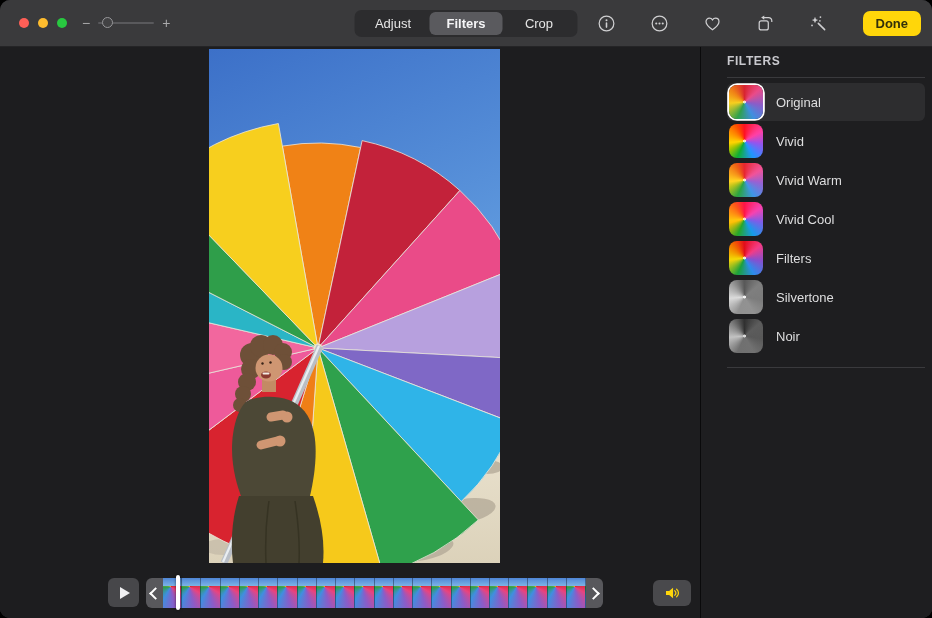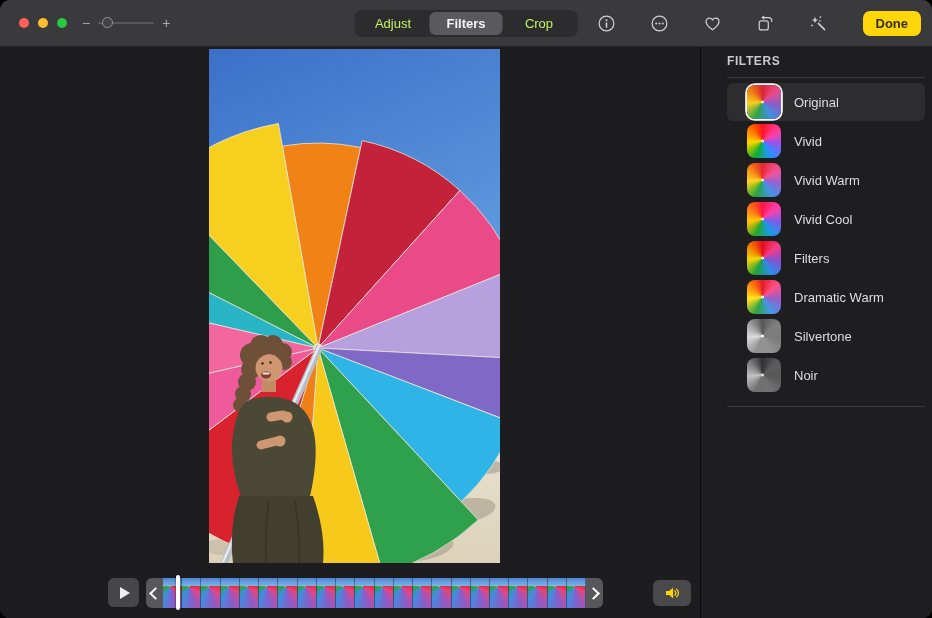--- a/index.html
+++ b/index.html
@@ -12,38 +12,38 @@
   .traffic{position:absolute;left:19px;top:18px;display:flex;gap:9px;}
   .tl{width:10px;height:10px;border-radius:50%;}
   .zoomctl{position:absolute;left:82px;top:0;height:46px;display:flex;align-items:center;gap:8px;}
   .zoomctl .sign{color:#a9a9ab;font-size:14px;line-height:1;cursor:default;}
   .ztrack{position:relative;width:56px;height:2px;background:#59595c;border-radius:1px;}
   .zknob{position:absolute;top:-5px;width:11px;height:11px;border-radius:50%;
     background:#424244;border:1.5px solid #97979a;box-sizing:border-box;}
   .segmented{position:absolute;left:50%;transform:translateX(-50%);top:10px;height:27px;
     background:#2c2c2e;border-radius:7px;display:flex;align-items:center;padding:0 2px;}
   .segment{min-width:69px;height:23px;line-height:23px;text-align:center;border-radius:6px;
-    font-size:13px;color:#bef264;padding:0 2px;cursor:default;}
+    font-size:13px;color:#e5e5e5;padding:0 2px;cursor:default;}
   .segment.sel{background:#5a5a5e;color:#f5f5f7;font-weight:600;}
   .tb-right{position:absolute;right:11px;top:0;height:46px;display:flex;align-items:center;gap:32px;}
   .tb-icon{width:21px;height:21px;display:block;}
   .done-btn{height:25px;padding:0 13px;border:none;border-radius:7px;background:#FFD60A;
     color:#32300a;font-size:13px;font-weight:600;font-family:inherit;margin-left:2px;}
   
   .canvas{position:absolute;left:0;top:47px;width:700px;bottom:0;background:#1d1d1f;}
   .photo{position:absolute;left:209px;top:2px;width:291px;height:514px;background:#000;}
   .v-divider{position:absolute;left:700px;top:47px;bottom:0;width:1px;background:#0a0a0b;}
   
   .sidebar{position:absolute;left:701px;top:47px;right:0;bottom:0;background:#1e1e20;
     padding:7px 7px 0 26px;box-sizing:border-box;}
   .filters-header{font-size:12px;font-weight:700;letter-spacing:.6px;color:#c9c9ce;margin:0 0 9px 0;}
   .side-hr{border:none;border-top:1px solid #3a3a3d;margin:0;}
   .filter-list{margin-top:5px;}
   .filter-row{display:flex;align-items:center;height:38px;margin-bottom:1px;border-radius:6px;
-    padding-left:20px;cursor:default;}
+    padding-left:2px;cursor:default;}
   .filter-row.sel{background:#2d2d2f;}
   .filter-thumb{width:34px;height:34px;border-radius:8px;flex:none;margin-right:13px;
     background:
       radial-gradient(circle at 46% 50%, rgba(255,246,220,.85) 0 5%, rgba(255,255,255,0) 7%),
       conic-gradient(from 150deg at 46% 50%, #3f8fe0, #2fa14c 15%, #f7cf1e 32%, #f08216 45%,
         #d8242f 58%, #ea4b88 72%, #8b5cc8 86%, #3f8fe0);}
   .filter-row.sel .filter-thumb{box-shadow:0 0 0 1.8px #ffffff;}
   .filter-label{font-size:13px;color:#dededf;}
   
   .play-btn{position:absolute;left:108px;top:578px;width:31px;height:29px;border-radius:6px;
@@ -225,24 +225,20 @@
         </div>
         <div class="filter-row">
           <div class="filter-thumb" style="filter: saturate(1.3) hue-rotate(-10deg);"></div>
           <div class="filter-label">Vivid Cool</div>
         </div>
         <div class="filter-row">
           <div class="filter-thumb" style="filter: contrast(1.25) brightness(0.95);"></div>
           <div class="filter-label">Filters</div>
         </div>
         <div class="filter-row">
-          <div class="filter-thumb" style="filter: contrast(1.2) sepia(0.22) saturate(1.15);"></div>
-          <div class="filter-label">Dramatic Warm</div>
-        </div>
-        <div class="filter-row">
           <div class="filter-thumb" style="filter: grayscale(1) brightness(1.12) contrast(0.92);"></div>
           <div class="filter-label">Silvertone</div>
         </div>
         <div class="filter-row">
           <div class="filter-thumb" style="filter: grayscale(1) contrast(1.35) brightness(0.85);"></div>
           <div class="filter-label">Noir</div>
         </div>
       </div>
     <hr class="side-hr" style="margin-top:12px">
   </div>

